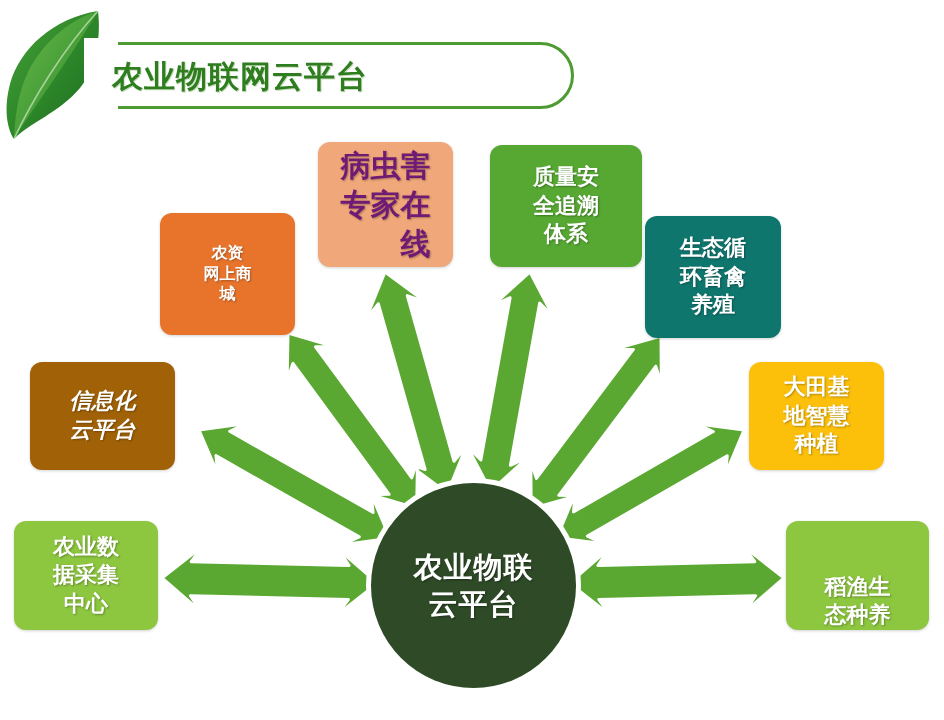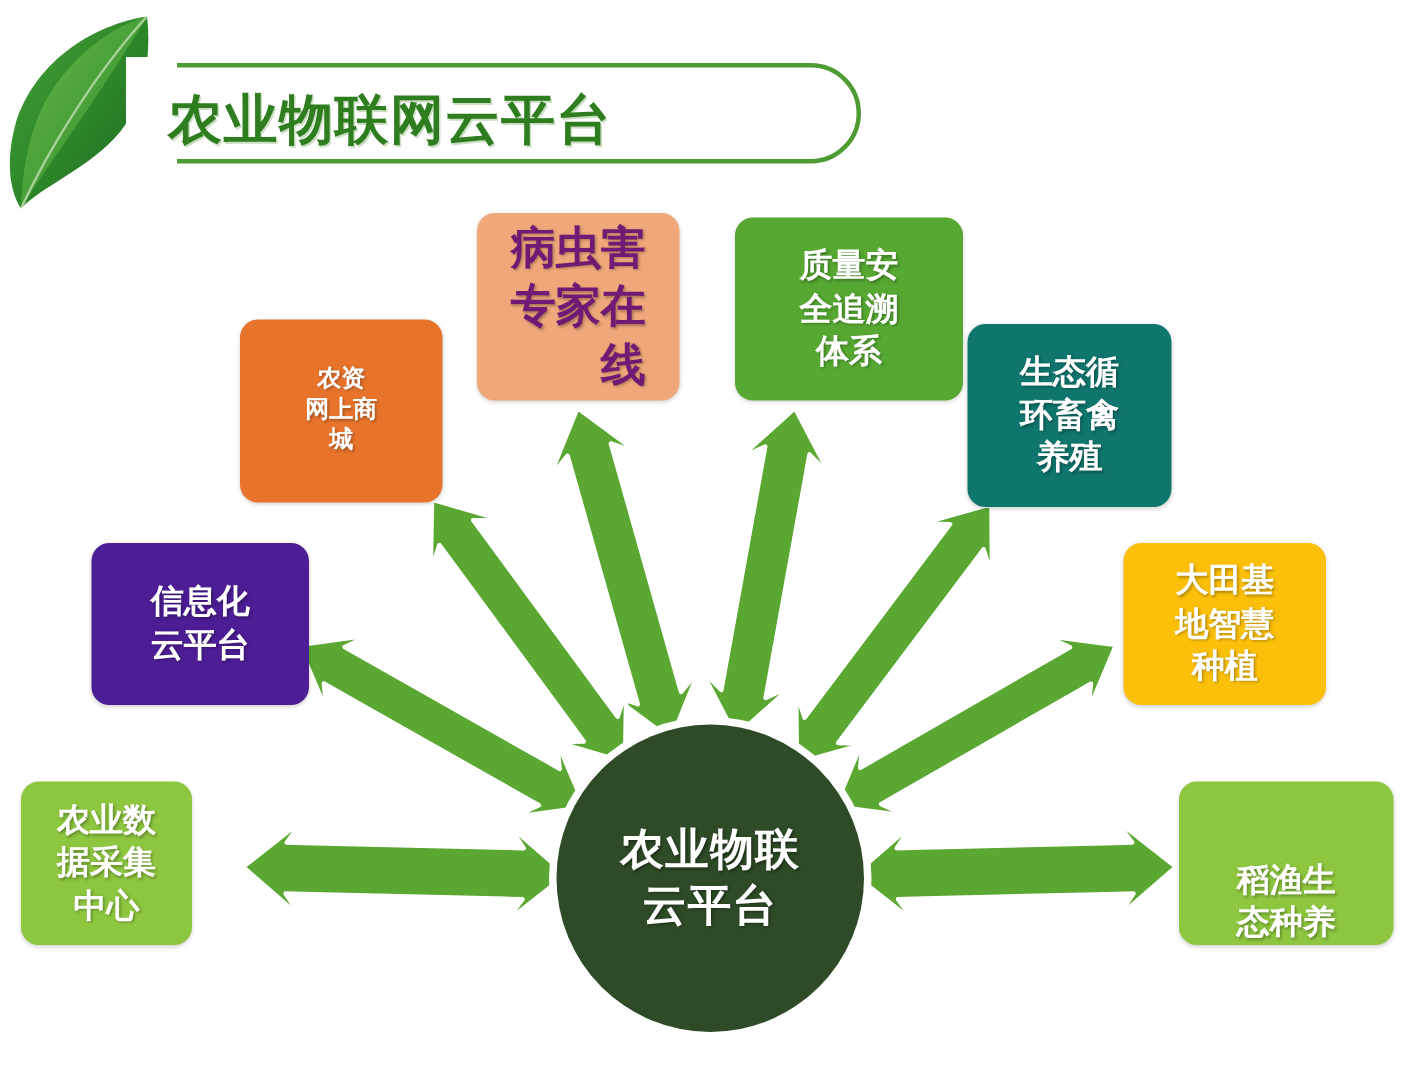--- a/index.html
+++ b/index.html
@@ -46,21 +46,21 @@
     left: 84px;
     top: 38px;
     width: 34px;
     height: 76px;
     background: #ffffff;
   }
   #header-title {
     position: absolute;
     left: 112px;
     top: 56px;
-    font-size: 36px;
+    font-size: 31px;
     font-weight: bold;
     color: #2e7d1f;
     letter-spacing: 1px;
     white-space: nowrap;
     text-shadow: 1px 1px 0 rgba(140,180,120,0.45);
   }
 
   
   #diagram-svg {
     position: absolute;
@@ -173,30 +173,30 @@
     <div class="node" style="left: 160px; top: 213px; width: 135px; height: 122px; background: rgb(232, 116, 44);">
       <div class="node-label" style="font-size: 16px; color: rgb(255, 255, 255);">农资
 网上商
 城</div>
     </div>
     <div class="node" style="left: 645px; top: 216px; width: 136px; height: 122px; background: #0f766e;">
       <div class="node-label" style="font-size: 22px; color: rgb(255, 255, 255);">生态循
 环畜禽
 养殖</div>
     </div>
-    <div class="node" style="left: 61px; top: 362px; width: 145px; height: 108px; background: #4c1d95;">
+    <div class="node" style="left: 30px; top: 362px; width: 145px; height: 108px; background: #a16207; font-style: italic;">
       <div class="node-label" style="font-size: 22px; color: rgb(255, 255, 255);">信息化
 云平台</div>
     </div>
     <div class="node" style="left: 749px; top: 362px; width: 135px; height: 108px; background: rgb(252, 192, 10);">
       <div class="node-label" style="font-size: 22px; color: rgb(255, 255, 255);">大田基
 地智慧
 种植</div>
     </div>
-    <div class="node" style="left: 14px; top: 521px; width: 114px; height: 109px; background: rgb(141, 198, 63);">
+    <div class="node" style="left: 14px; top: 521px; width: 144px; height: 109px; background: rgb(141, 198, 63);">
       <div class="node-label" style="font-size: 22px; color: rgb(255, 255, 255);">农业数
 据采集
 中心</div>
     </div>
     <div class="node" style="left: 786px; top: 521px; width: 143px; height: 109px; background: rgb(141, 198, 63); align-items: flex-end;">
       <div class="node-label" style="font-size: 22px; color: rgb(255, 255, 255);">稻渔生
 态种养</div>
     </div>
   </div>
 

